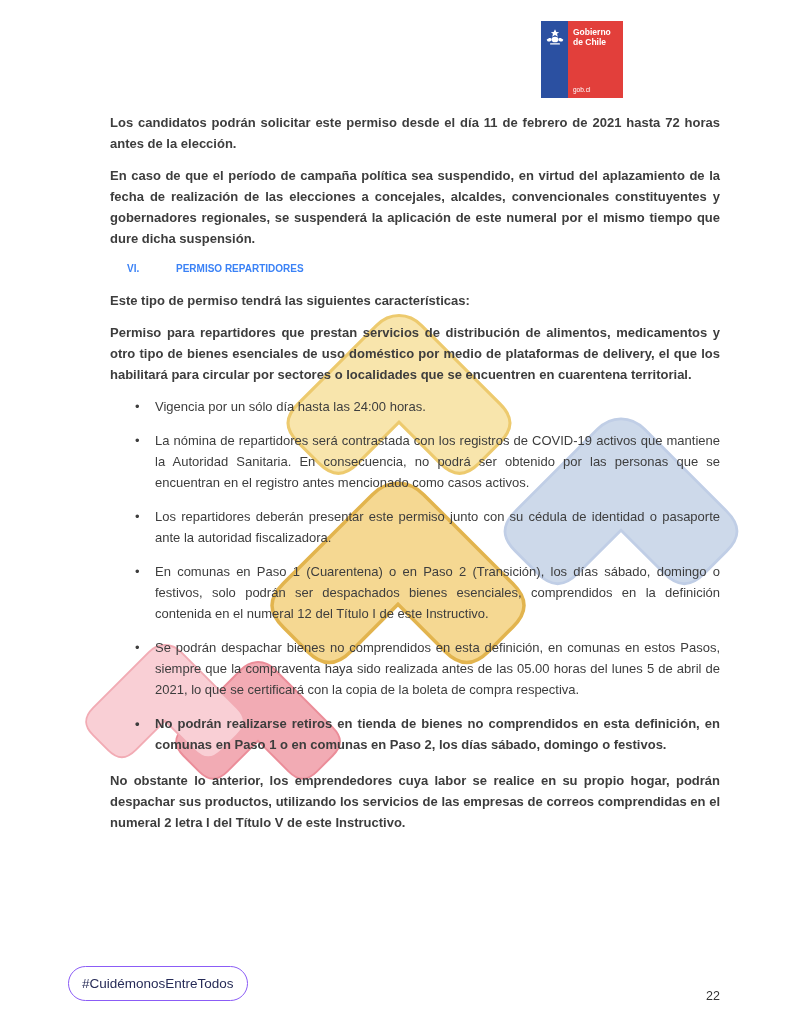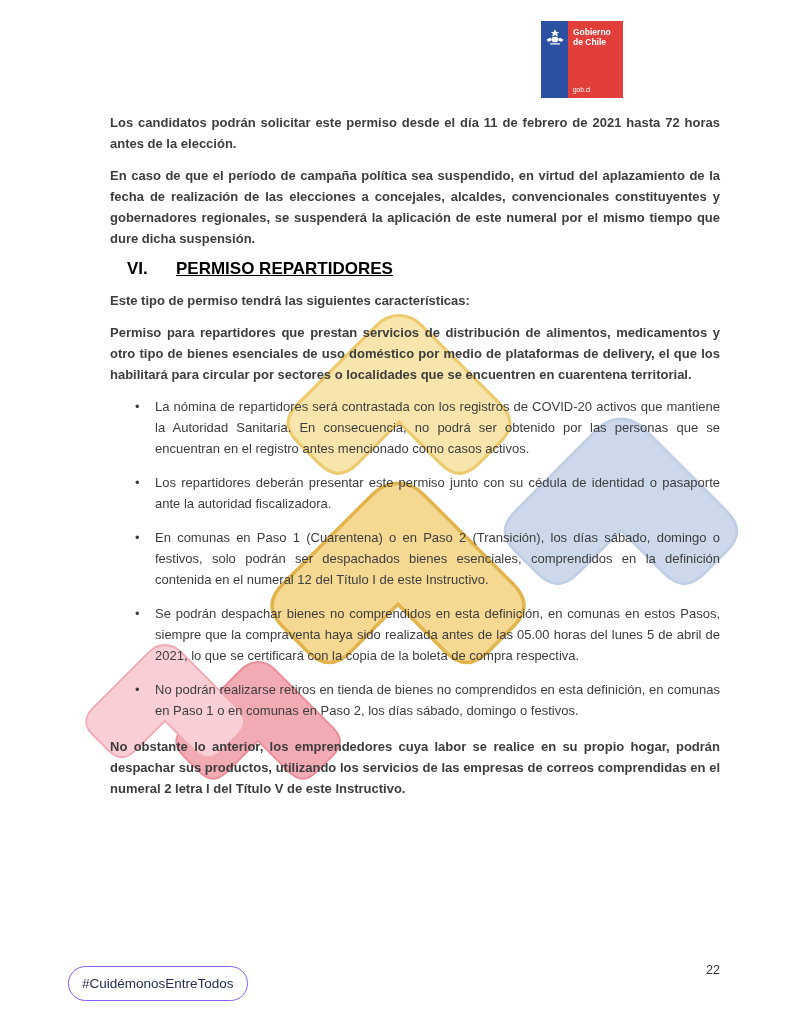--- a/index.html
+++ b/index.html
@@ -24,33 +24,33 @@
   .a-suffix { font-size:11px; }
   .paso-tagline { position:absolute; left:77px; top:45px; font-size:7px; font-weight:bold; line-height:7.5px; }
   .tag-nos { color:#dd5140; display:block; }
   .tag-cuidamos { color:#4a66ae; display:block; }
   .paso-underline { position:absolute; left:13px; top:64px; width:119px; height:2px;
     background:linear-gradient(90deg,#d23a36 0%,#d23a36 42%,#3f5fae 58%,#3f5fae 100%); }
   
   .content { position:absolute; left:110px; top:112px; width:610px; z-index:2;
     color:#3d3d3d; font-size:13px; line-height:21px; }
   .content p { margin:0 0 11px 0; text-align:justify;font-weight:bold; }
-  .section-heading { margin:6px 0 12px 0; padding-left:17px; font-size:17px; line-height:18px; font-weight:bold; color:#000000;text-decoration:underline; }
+  .section-heading { margin:6px 0 12px 0; padding-left:17px; font-size:10px; line-height:18px; font-weight:bold; color:#3b82f6; }
   .section-heading .numeral { display:inline-block; width:49px; }
   .char-list { list-style:none; margin:2px 0 0 0; padding:0; }
   .char-list li { position:relative; padding-left:45px; margin-bottom:13px; text-align:justify; }
   .char-list li::before { content:"\2022"; position:absolute; left:25px; top:0; }
   .char-list li:nth-child(6), .char-list li:nth-child(7) { margin-top:6px;font-weight:bold; }
   .closing { margin-top:15px !important; }
   
   .hashtag-pill { position:absolute; left:68px; top:966px; height:33px; padding:0 13px; z-index:2;
     border:1px solid #8b5cf6; border-radius:20px; display:inline-flex; align-items:center;
     font-size:13.5px; color:#262b57; background:#fff; }
   .hashtag-pill b { font-weight:normal; }
-  .page-number { position:absolute; right:71px; top:963px; font-size:12.5px; color:#333; z-index:2; }
+  .page-number { position:absolute; right:71px; top:989px; font-size:12.5px; color:#333; z-index:2; }
 </style>
 </head>
 <body>
 
 <div class="page">
 
   <svg class="watermark" width="791" height="1024" viewBox="0 0 791 1024">
     <defs>
       <path id="chev" d="M50 2.5 C46 2.5 42.8 4 39.8 7 L4.5 42.3 C-1.5 48.3 -1.5 53.6 4.5 59.6 L14 69.1 C20 75.1 25.4 75.1 31.4 69.1 L50 50.5 L68.6 69.1 C74.6 75.1 80 75.1 86 69.1 L95.5 59.6 C101.5 53.6 101.5 48.3 95.5 42.3 L60.2 7 C57.2 4 54 2.5 50 2.5 Z"></path>
     </defs>
@@ -86,21 +86,22 @@
     <p>En caso de que el período de campaña política sea suspendido, en virtud del aplazamiento de la fecha de realización de las elecciones a concejales, alcaldes, convencionales constituyentes y gobernadores regionales, se suspenderá la aplicación de este numeral por el mismo tiempo que dure dicha suspensión.</p>
 
     <h2 class="section-heading">
       <span class="numeral">VI.</span><span>PERMISO REPARTIDORES</span>
     </h2>
 
     <p>Este tipo de permiso tendrá las siguientes características:</p>
     <p>Permiso para repartidores que prestan servicios de distribución de alimentos, medicamentos y otro tipo de bienes esenciales de uso doméstico por medio de plataformas de delivery, el que los habilitará para circular por sectores o localidades que se encuentren en cuarentena territorial.</p>
 
     <ul class="char-list">
-      <li>La nómina de repartidores será contrastada con los registros de COVID-20 activos que mantiene la Autoridad Sanitaria. En consecuencia, no podrá ser obtenido por las personas que se encuentran en el registro antes mencionado como casos activos.</li>
+      <li>Vigencia por un sólo día hasta las 24:00 horas.</li>
+      <li>La nómina de repartidores será contrastada con los registros de COVID-19 activos que mantiene la Autoridad Sanitaria. En consecuencia, no podrá ser obtenido por las personas que se encuentran en el registro antes mencionado como casos activos.</li>
       <li>Los repartidores deberán presentar este permiso junto con su cédula de identidad o pasaporte ante la autoridad fiscalizadora.</li>
       <li>En comunas en Paso 1 (Cuarentena) o en Paso 2 (Transición), los días sábado, domingo o festivos, solo podrán ser despachados bienes esenciales, comprendidos en la definición contenida en el numeral 12 del Título I de este Instructivo.</li>
       <li>Se podrán despachar bienes no comprendidos en esta definición, en comunas en estos Pasos, siempre que la compraventa haya sido realizada antes de las 05.00 horas del lunes 5 de abril de 2021, lo que se certificará con la copia de la boleta de compra respectiva.</li>
       <li>No podrán realizarse retiros en tienda de bienes no comprendidos en esta definición, en comunas en Paso 1 o en comunas en Paso 2, los días sábado, domingo o festivos.</li>
     </ul>
 
     <p class="closing">No obstante lo anterior, los emprendedores cuya labor se realice en su propio hogar, podrán despachar sus productos, utilizando los servicios de las empresas de correos comprendidas en el numeral 2 letra l del Título V de este Instructivo.</p>
   </main>
 
   <div class="hashtag-pill">

